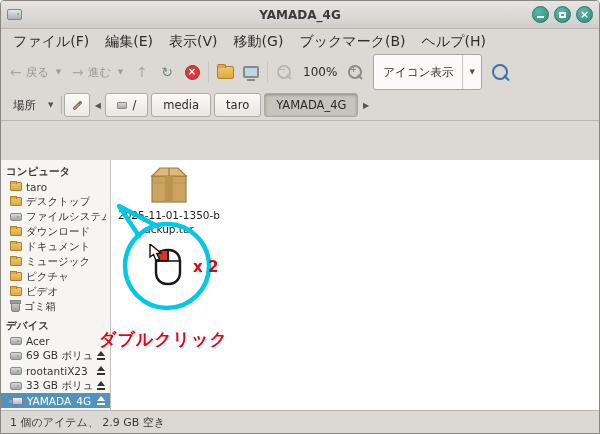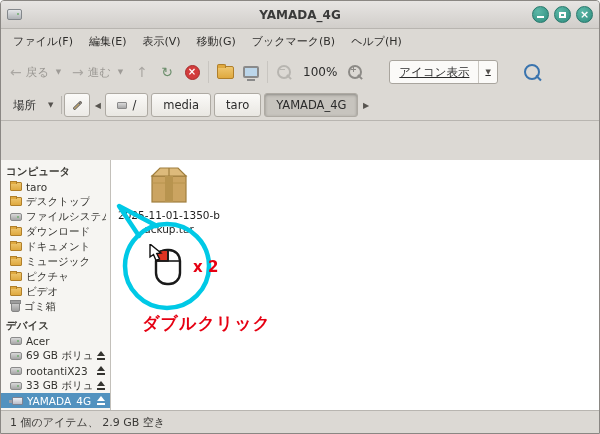--- a/index.html
+++ b/index.html
@@ -23,21 +23,21 @@
   .wbtn { width:17px; height:17px; border-radius:50%;
           background:radial-gradient(circle at 35% 30%, #5cb8a8, #2f8d7e);
           border:1px solid #27776b; color:#fff; display:flex; align-items:center;
           justify-content:center; }
   .glyph-min { width:7px; height:2px; background:#fff; margin-top:5px; }
   .glyph-max { width:7px; height:6px; border:2px solid #fff; }
   .glyph-close { font-size:11px; font-weight:bold; line-height:1; }
 
   
   .menubar { height:25px; flex:0 0 25px; display:flex; align-items:center; padding:0 4px;
-             font-size:11px; color:#2e2d2b; }
+             font-size:14px; color:#2e2d2b; }
   .menu-item { padding:3px 8px; border-radius:2px; }
 
   
   .toolbar { height:36px; flex:0 0 36px; display:flex; align-items:center; padding:0 5px; gap:1px; }
   .tbtn { height:28px; min-width:24px; display:flex; align-items:center; justify-content:center;
           gap:4px; padding:0 4px; border-radius:3px; }
   .tbtn.drop { min-width:13px; padding:0 2px; margin:0 2px 0 -2px; }
   .tbtn.disabled { opacity:.45; }
   .arr { font-size:14px; color:#6f6c68; line-height:1; }
   .tlabel { font-size:11.5px; color:#4c4a46; }
@@ -59,23 +59,23 @@
   .magnifier::before { content:""; position:absolute; top:1px; left:1px; width:10px; height:10px;
                        border:2px solid #8c8a86; border-radius:50%; }
   .magnifier::after { content:""; position:absolute; width:6px; height:2px; background:#8c8a86;
                       transform:rotate(45deg); left:10px; top:12px; }
   .mag-h { position:absolute; top:5.4px; left:3.5px; width:5px; height:1.6px; background:#8c8a86; }
   .mag-v { position:absolute; top:3.6px; left:5.2px; width:1.6px; height:5px; background:#8c8a86; }
   .magnifier.search { width:19px; height:19px; }
   .magnifier.search::before { width:12px; height:12px; border-color:#3a74ae; border-width:2.5px; }
   .magnifier.search::after { background:#3a74ae; left:12px; top:14px; width:7px; }
   .zoom-level { font-size:12px; color:#2b2b2b; padding:0 5px; }
-  .view-combo { height:24px; background:#fbfaf8; border:1px solid #a9a59e; border-radius:3px;
+  .view-combo { height:36px; background:#fbfaf8; border:1px solid #a9a59e; border-radius:3px;
                 display:flex; align-items:center; padding:0 0 0 9px; font-size:11.5px;
-                color:#2b2b2b; margin:0 20px;text-decoration:underline; }
+                color:#2b2b2b; margin:0 4px; }
   .view-combo .combo-caret { border-left:1px solid #c9c6c0; margin-left:9px; padding:0 6px;
                 align-self:stretch; display:flex; align-items:center; }
   .tsep { width:1px; height:22px; background:#c8c5c0; margin:0 3px; }
 
   
   .pathbar { height:31px; flex:0 0 31px; display:flex; align-items:center; padding:0 6px; gap:0;
              border-bottom:1px solid #b8b5b0; }
   .loc-combo { display:flex; align-items:center; gap:12px; font-size:11.5px; color:#2b2b2b;
                padding:3px 6px; }
   .vsep { width:1px; height:18px; background:#b8b5b0; margin:0 2px; }
@@ -132,21 +132,21 @@
   .file-item { position:absolute; left:2px; top:4px; width:112px; display:flex;
                flex-direction:column; align-items:center; gap:3px; }
   .file-label { font-size:10.5px; color:#1e1e1e; text-align:center; width:102px;
                 word-break:break-all; line-height:1.3; }
 
   
   .annotation { position:absolute; left:0; top:0; width:100%; height:100%; pointer-events:none; }
   .bubble-svg { position:absolute; left:-10px; top:36px; }
   .mouse-svg { position:absolute; left:38px; top:84px; }
   .mult { position:absolute; left:82px; top:98px; color:#e60012; font-size:15px; font-weight:bold; }
-  .ann-label { position:absolute; left:-12px; top:152px; width:172px; text-align:right;
+  .ann-label { position:absolute; left:-12px; top:168px; width:172px; text-align:left;
                color:#e60012; font-size:17px; font-weight:bold; letter-spacing:1px; }
 
   
   .statusbar { height:23px; flex:0 0 23px; background:#dcd9d4; border-top:1px solid #b8b5b0;
                display:flex; align-items:center; padding:0 9px; font-size:11px; color:#3a3936; }
 </style>
 </head>
 <body>
 
 <div class="window">

